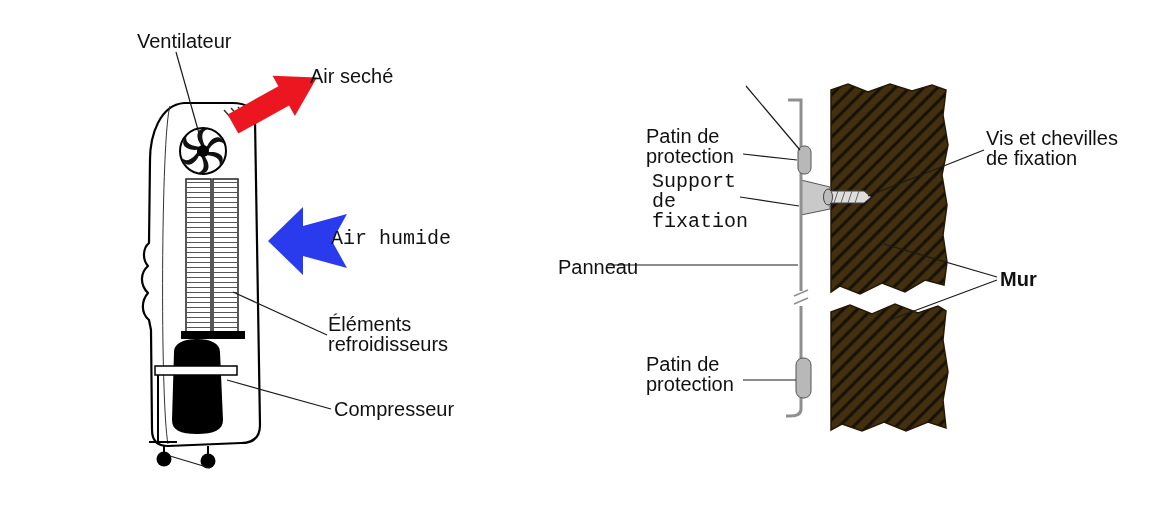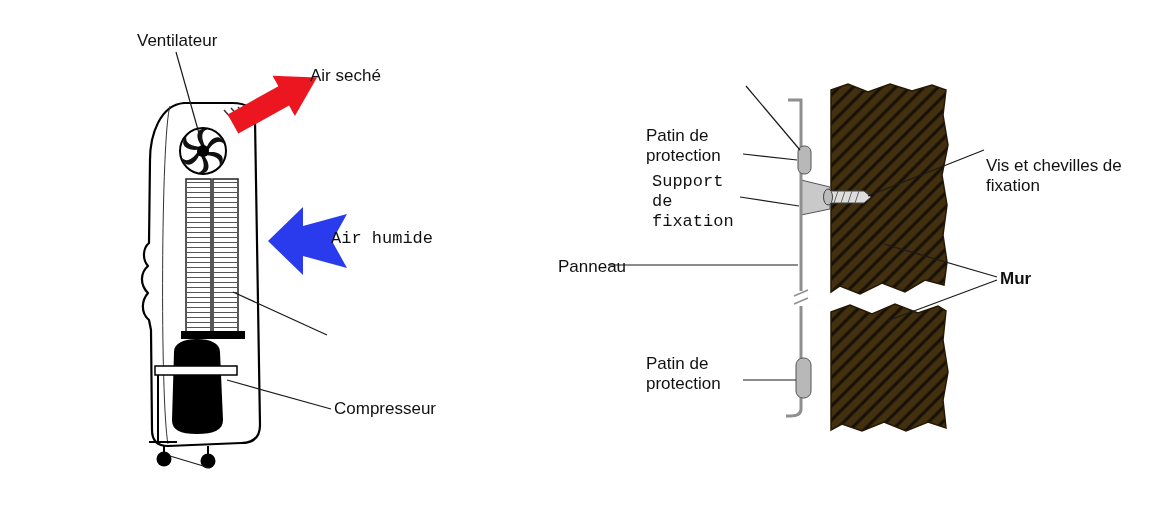--- a/index.html
+++ b/index.html
@@ -7,21 +7,21 @@
   body { font-family:"Liberation Sans", sans-serif; }
   .canvas {
     position:relative;
     width:1158px; height:520px;
     background:#ffffff;
     overflow:hidden;
   }
   .art { position:absolute; inset:0; }
   .label {
     position:absolute;
-    font-size:17px;
+    font-size:20px;
     line-height:20px;
     color:#111111;
     white-space:nowrap;
   }
   .label.wrap { white-space:normal; }
   .label.center { }
 </style>
 </head>
 <body>
 
@@ -148,29 +148,30 @@
       </g>
     </g>
   </svg>
 
   <div class="label" style="left:137px; top:31px;">Ventilateur</div>
 
   <div class="label" style="left:310px; top:66px;">Air seché</div>
 
   <div class="label" style="left:331px; top:229px;font-family:Liberation Mono, monospace;">Air humide</div>
 
+  <div class="label wrap" style="left:328px; top:314px; width:122px;">Éléments refroidisseurs</div>
 
   <div class="label" style="left:334px; top:399px;">Compresseur</div>
 
 
   <div class="label wrap center" style="left:646px; top:126px; width:96px;">Patin de protection</div>
 
   <div class="label wrap center" style="left:652px; top:172px; width:86px;font-family:Liberation Mono, monospace;">Support de fixation</div>
 
-  <div class="label wrap center" style="left:986px; top:128px; width:136px;margin-top:28px;">Vis et chevilles de fixation</div>
+  <div class="label wrap center" style="left:986px; top:128px; width:136px;">Vis et chevilles de fixation</div>
 
   <div class="label" style="left:558px; top:257px;">Panneau</div>
 
   <div class="label" style="left:1000px; top:269px;font-weight:bold;">Mur</div>
 
   <div class="label wrap center" style="left:646px; top:354px; width:96px;">Patin de protection</div>
 
 </div>
 
 </body></html>

